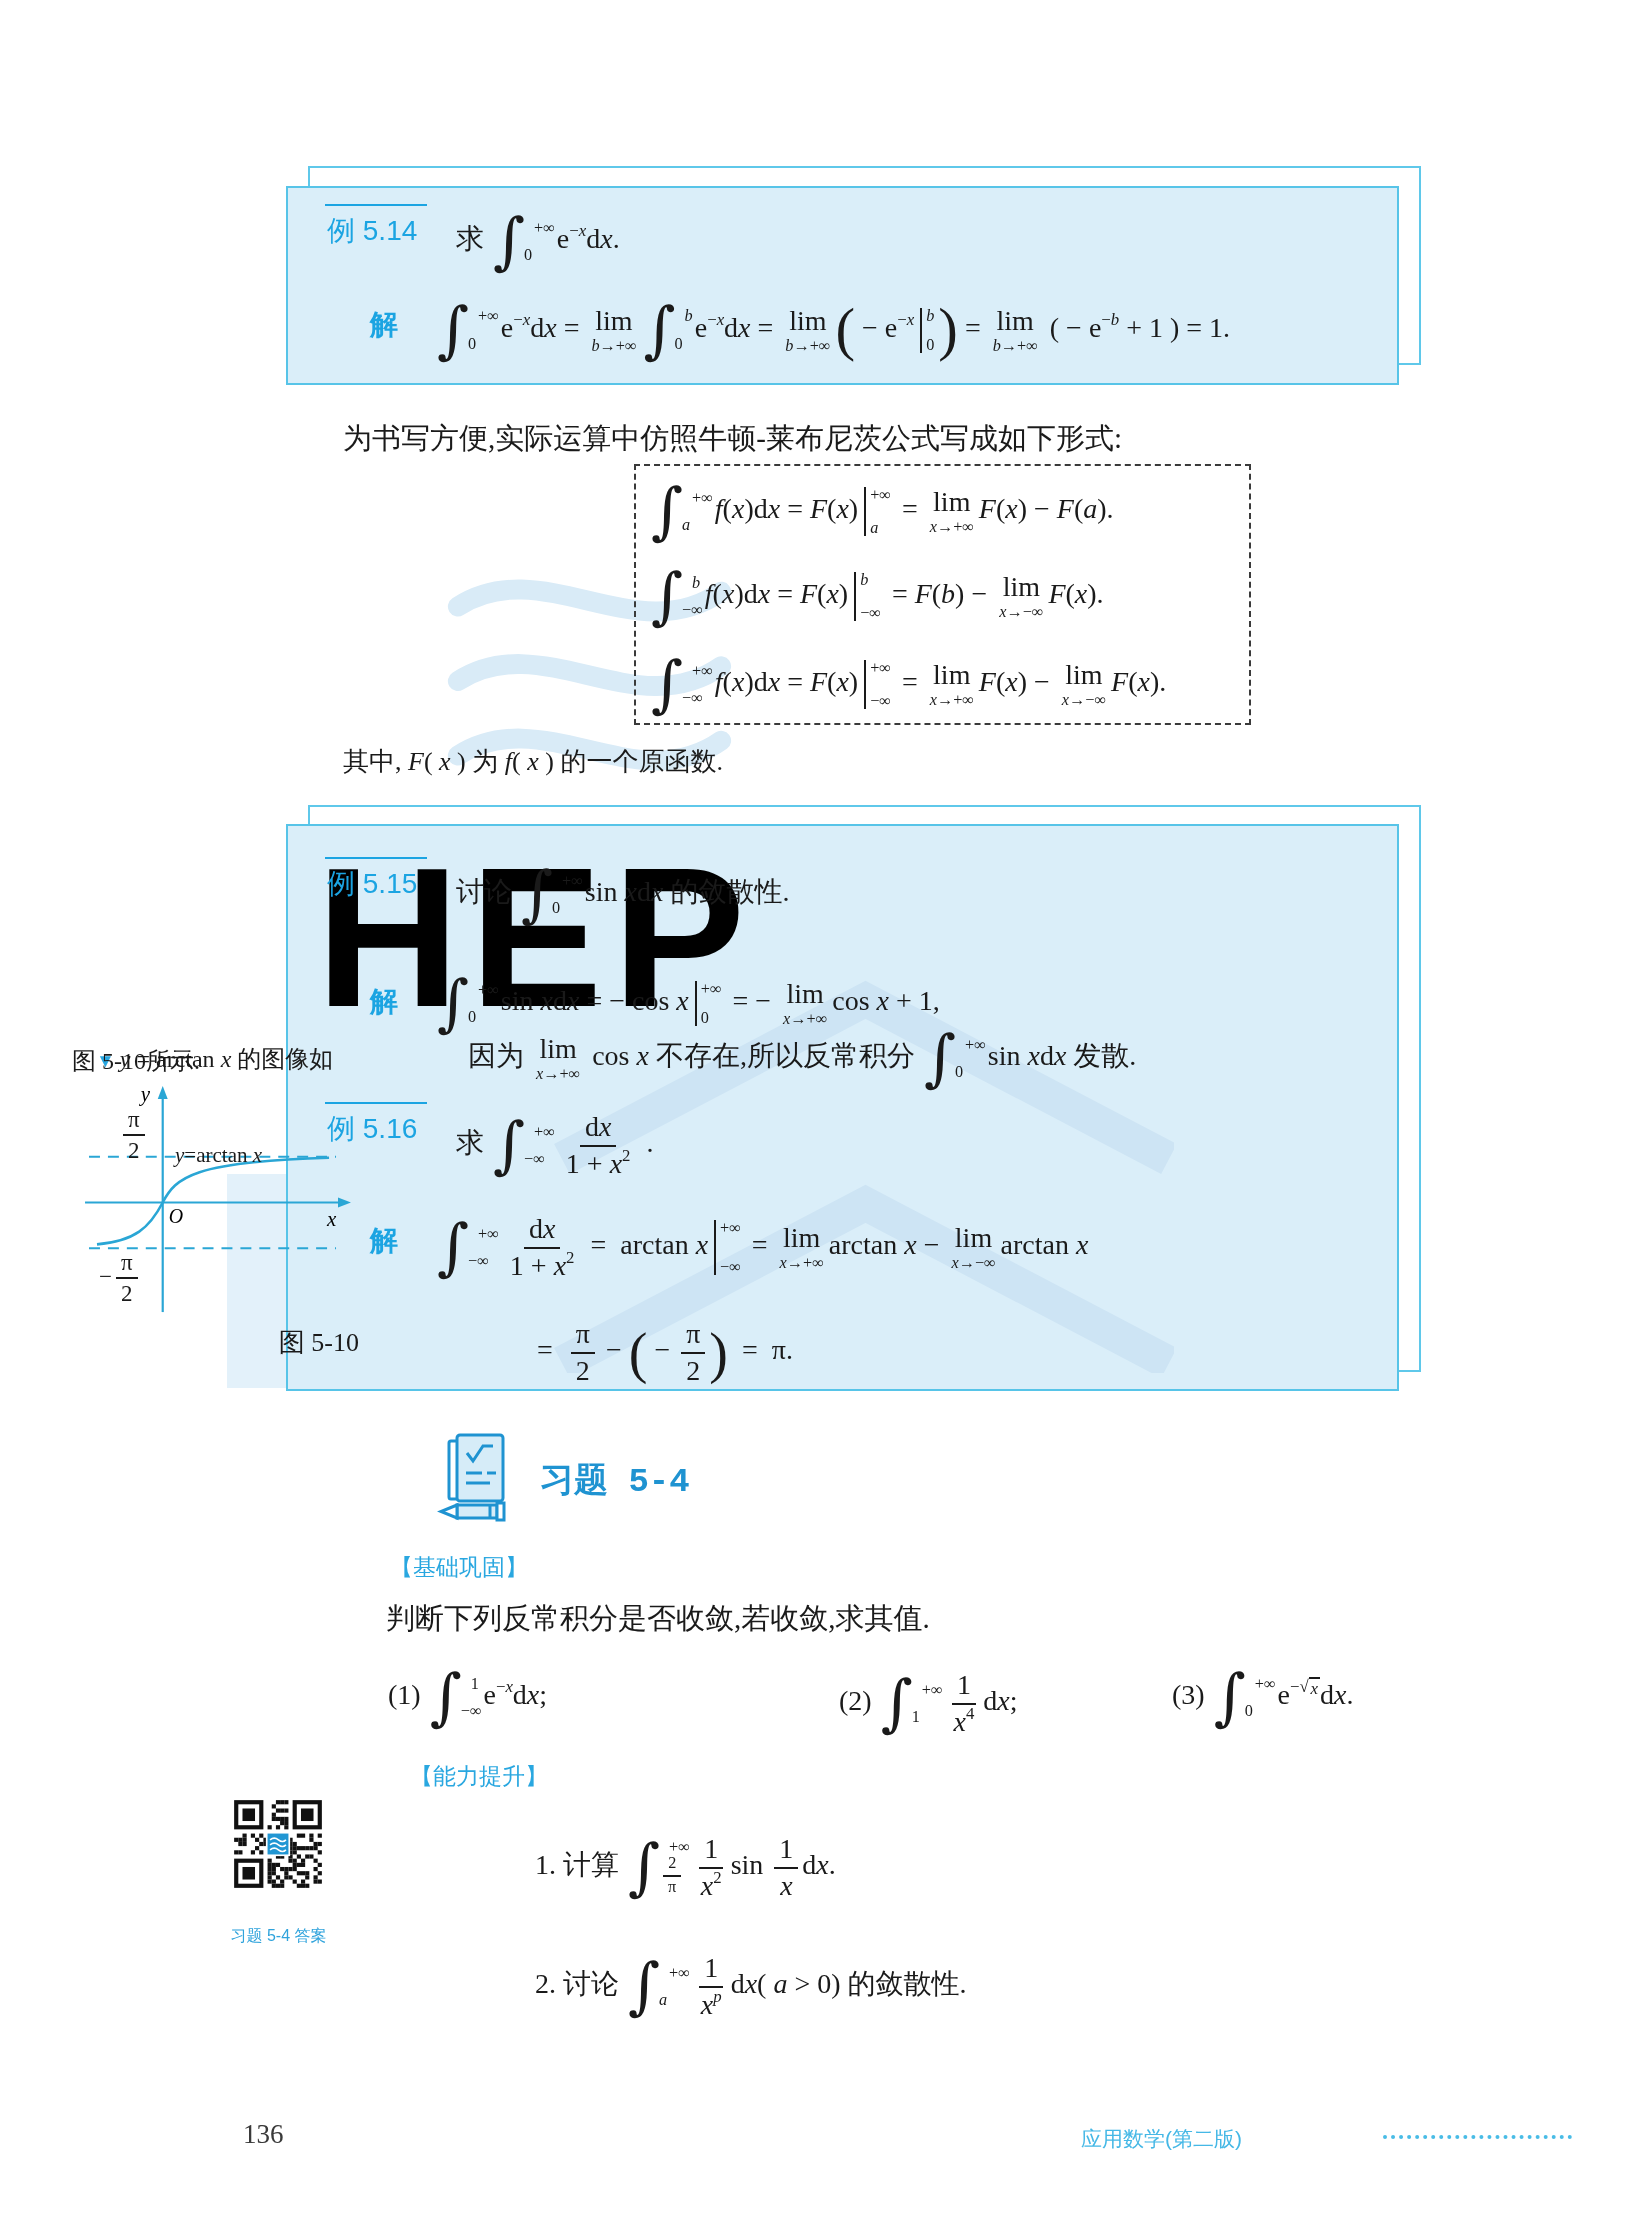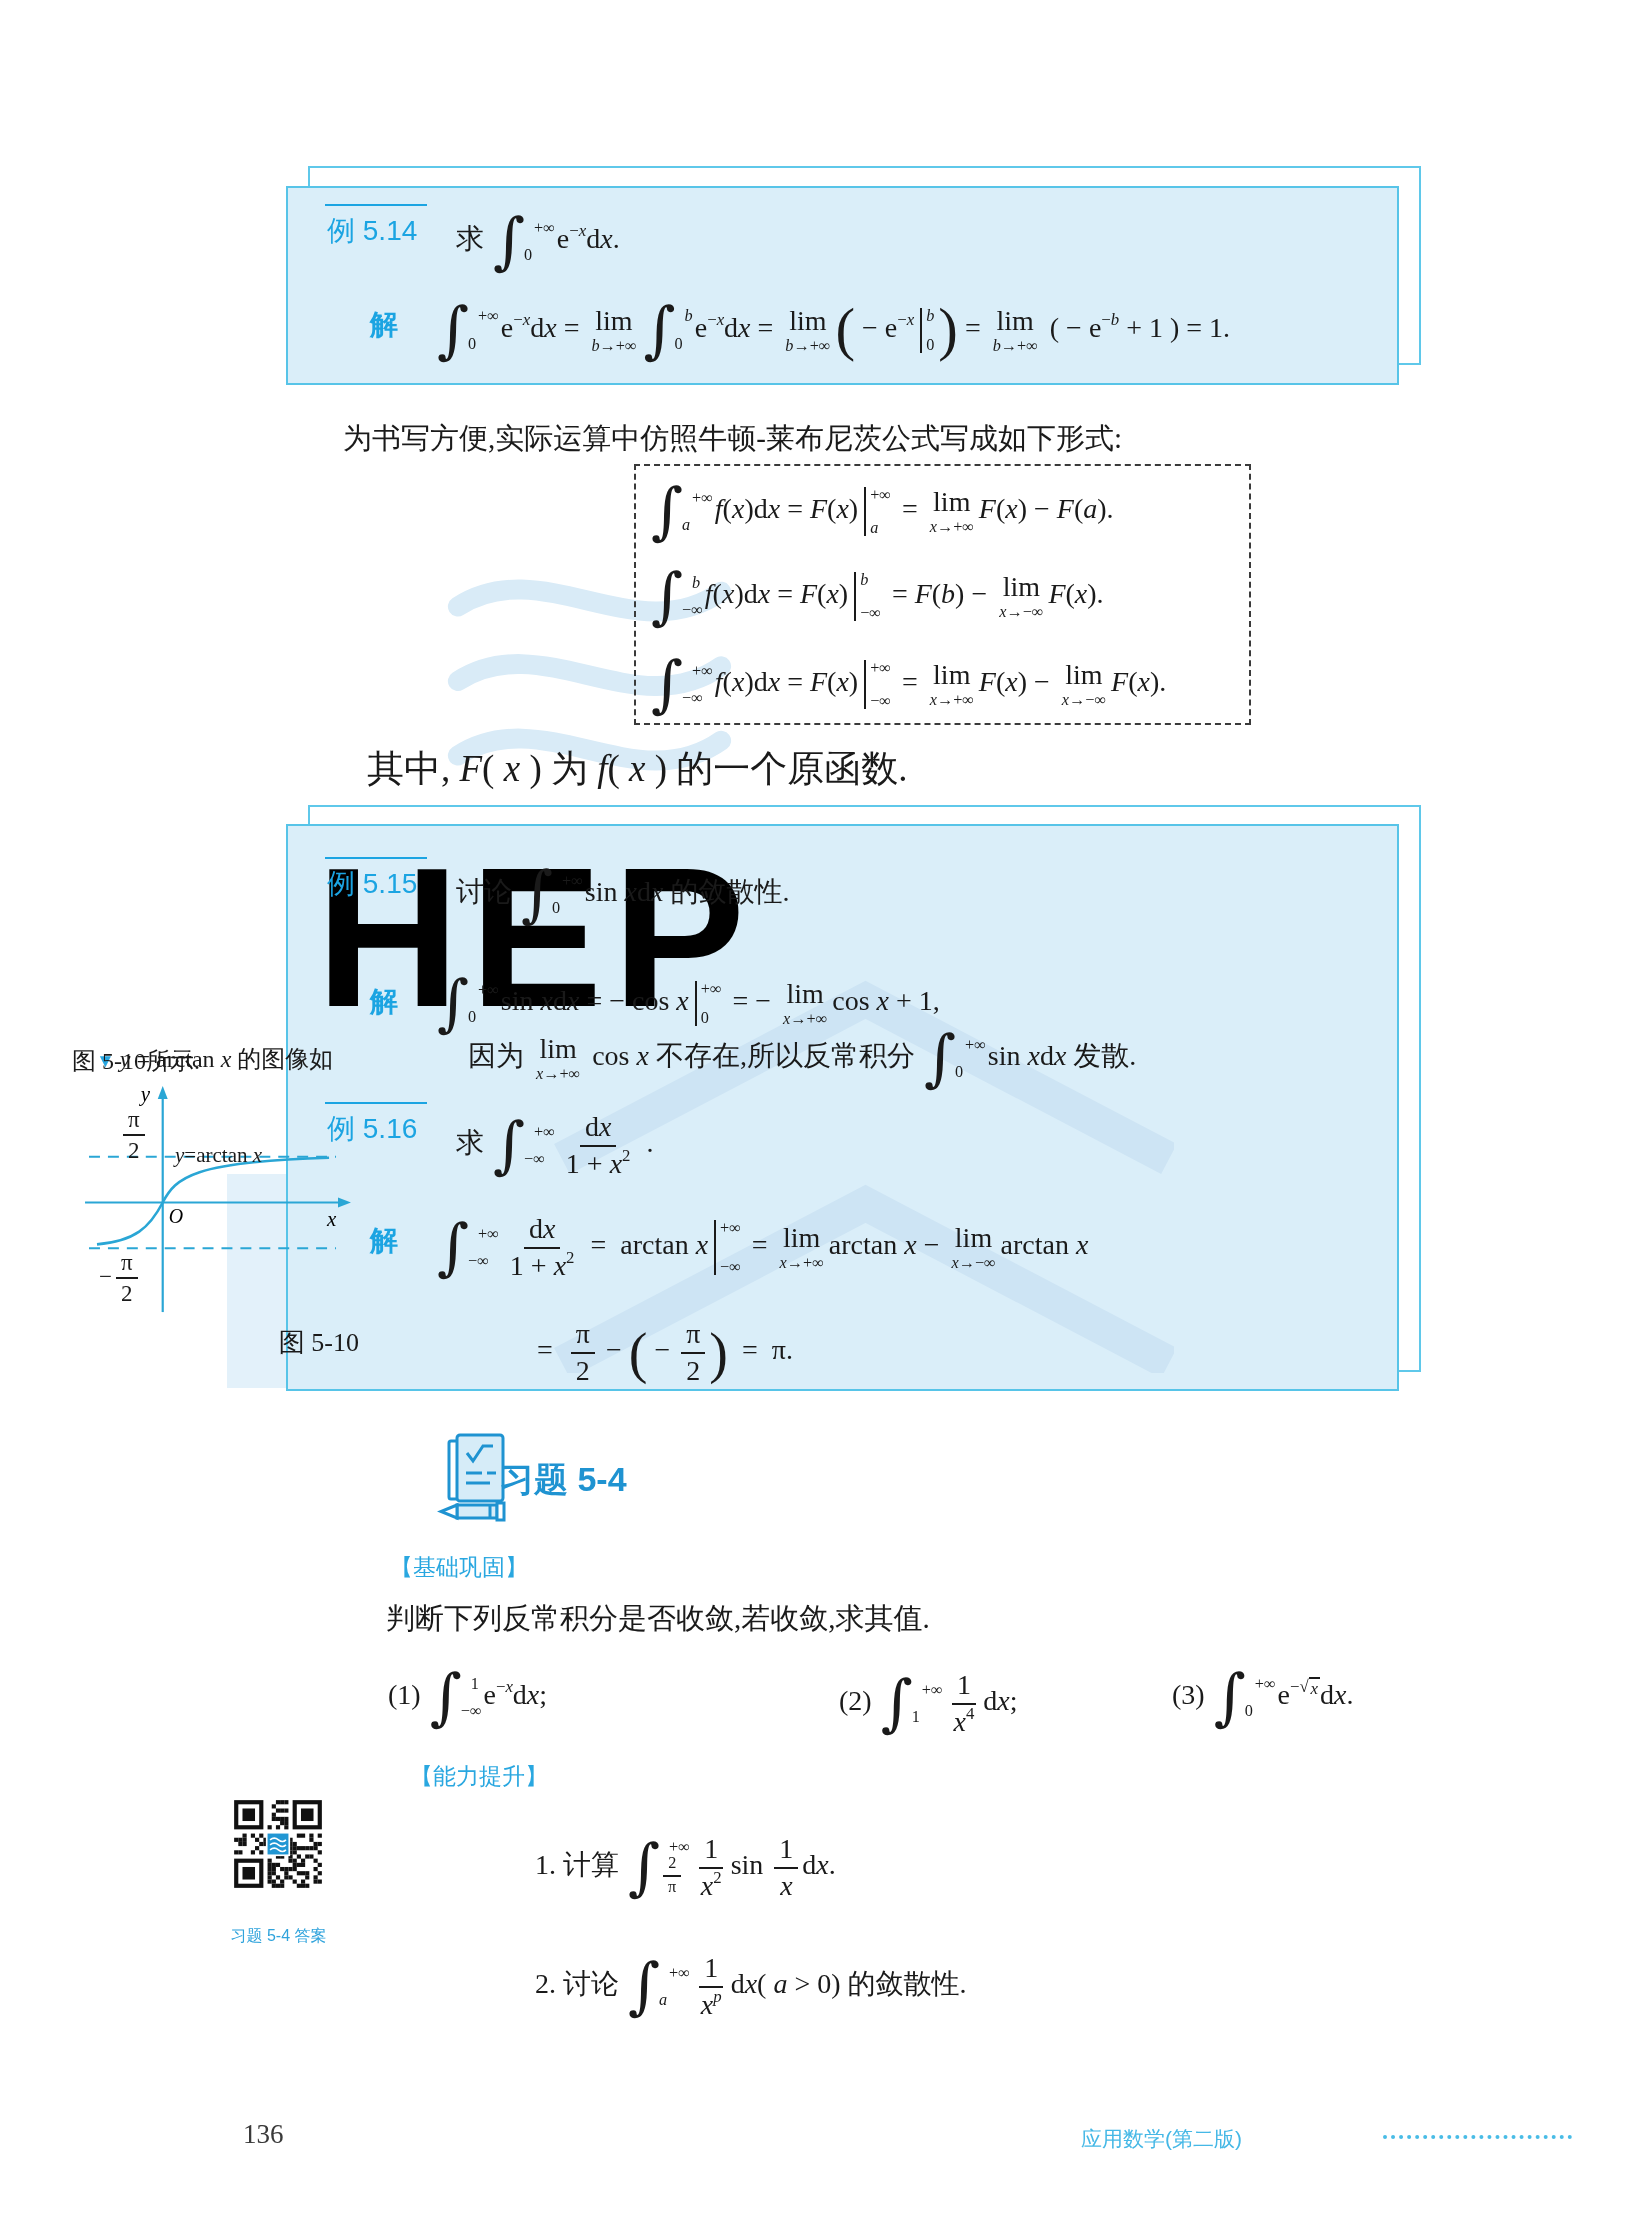--- a/index.html
+++ b/index.html
@@ -89,21 +89,21 @@
   <div class="jielabel" style="left:370px;top:306px;">解</div>
   <div class="fline" style="left:435px;top:301px;"><span class="m-int"><span class="m-isym">∫</span><span class="m-ilims"><span class="m-isup"><span class="m-txt">+∞</span></span><span class="m-isub"><span class="m-txt">0</span></span></span></span><span class="m-txt">e</span><span class="m-sup"><span class="m-txt">−</span><span class="m-it">x</span></span><span class="m-txt">d</span><span class="m-it">x</span><span class="m-txt"> = </span><span class="m-lim"><span class="m-limtop">lim</span><span class="m-limsub"><span class="m-it">b</span><span class="m-txt">→+∞</span></span></span><span class="m-int"><span class="m-isym">∫</span><span class="m-ilims"><span class="m-isup"><span class="m-it">b</span></span><span class="m-isub"><span class="m-txt">0</span></span></span></span><span class="m-txt">e</span><span class="m-sup"><span class="m-txt">−</span><span class="m-it">x</span></span><span class="m-txt">d</span><span class="m-it">x</span><span class="m-txt"> = </span><span class="m-lim"><span class="m-limtop">lim</span><span class="m-limsub"><span class="m-it">b</span><span class="m-txt">→+∞</span></span></span><span class="m-big" style="font-size: 2.1em;">(</span><span class="m-txt"> − e</span><span class="m-sup"><span class="m-txt">−</span><span class="m-it">x</span></span><span class="m-bar"><span class="m-bsup"><span class="m-it">b</span></span><span class="m-bsub"><span class="m-txt">0</span></span></span><span class="m-big" style="font-size: 2.1em;">)</span><span class="m-txt"> = </span><span class="m-lim"><span class="m-limtop">lim</span><span class="m-limsub"><span class="m-it">b</span><span class="m-txt">→+∞</span></span></span><span class="m-txt"> ( − e</span><span class="m-sup"><span class="m-txt">−</span><span class="m-it">b</span></span><span class="m-txt"> + 1 ) = 1.</span></div>
 
   <div class="bodytext" style="left:343px;top:418px;">为书写方便,实际运算中仿照牛顿-莱布尼茨公式写成如下形式:</div>
 
   <div class="dashedbox" style="left:634px;top:464px;width:613px;height:257px;"></div>
   <div class="fline" style="left:649px;top:484px;"><span class="m-int"><span class="m-isym">∫</span><span class="m-ilims"><span class="m-isup"><span class="m-txt">+∞</span></span><span class="m-isub"><span class="m-it">a</span></span></span></span><span class="m-it">f</span><span class="m-txt">(</span><span class="m-it">x</span><span class="m-txt">)d</span><span class="m-it">x</span><span class="m-txt"> = </span><span class="m-it">F</span><span class="m-txt">(</span><span class="m-it">x</span><span class="m-txt">)</span><span class="m-bar" style="height: 3em;"><span class="m-bsup"><span class="m-txt">+∞</span></span><span class="m-bsub"><span class="m-it">a</span></span></span><span class="m-txt"> = </span><span class="m-lim"><span class="m-limtop">lim</span><span class="m-limsub"><span class="m-it">x</span><span class="m-txt">→+∞</span></span></span><span class="m-it">F</span><span class="m-txt">(</span><span class="m-it">x</span><span class="m-txt">) − </span><span class="m-it">F</span><span class="m-txt">(</span><span class="m-it">a</span><span class="m-txt">).</span></div>
   <div class="fline" style="left:649px;top:569px;"><span class="m-int"><span class="m-isym">∫</span><span class="m-ilims"><span class="m-isup"><span class="m-it">b</span></span><span class="m-isub"><span class="m-txt">−∞</span></span></span></span><span class="m-it">f</span><span class="m-txt">(</span><span class="m-it">x</span><span class="m-txt">)d</span><span class="m-it">x</span><span class="m-txt"> = </span><span class="m-it">F</span><span class="m-txt">(</span><span class="m-it">x</span><span class="m-txt">)</span><span class="m-bar" style="height: 3em;"><span class="m-bsup"><span class="m-it">b</span></span><span class="m-bsub"><span class="m-txt">−∞</span></span></span><span class="m-txt"> = </span><span class="m-it">F</span><span class="m-txt">(</span><span class="m-it">b</span><span class="m-txt">) − </span><span class="m-lim"><span class="m-limtop">lim</span><span class="m-limsub"><span class="m-it">x</span><span class="m-txt">→−∞</span></span></span><span class="m-it">F</span><span class="m-txt">(</span><span class="m-it">x</span><span class="m-txt">).</span></div>
   <div class="fline" style="left:649px;top:657px;"><span class="m-int"><span class="m-isym">∫</span><span class="m-ilims"><span class="m-isup"><span class="m-txt">+∞</span></span><span class="m-isub"><span class="m-txt">−∞</span></span></span></span><span class="m-it">f</span><span class="m-txt">(</span><span class="m-it">x</span><span class="m-txt">)d</span><span class="m-it">x</span><span class="m-txt"> = </span><span class="m-it">F</span><span class="m-txt">(</span><span class="m-it">x</span><span class="m-txt">)</span><span class="m-bar" style="height: 3em;"><span class="m-bsup"><span class="m-txt">+∞</span></span><span class="m-bsub"><span class="m-txt">−∞</span></span></span><span class="m-txt"> = </span><span class="m-lim"><span class="m-limtop">lim</span><span class="m-limsub"><span class="m-it">x</span><span class="m-txt">→+∞</span></span></span><span class="m-it">F</span><span class="m-txt">(</span><span class="m-it">x</span><span class="m-txt">) − </span><span class="m-lim"><span class="m-limtop">lim</span><span class="m-limsub"><span class="m-it">x</span><span class="m-txt">→−∞</span></span></span><span class="m-it">F</span><span class="m-txt">(</span><span class="m-it">x</span><span class="m-txt">).</span></div>
 
-  <div class="fline" style="left:343px;top:746px;font-size:37px;margin-left:24px;"><span class="m-txt">其中, </span><span class="m-it">F</span><span class="m-txt">( </span><span class="m-it">x</span><span class="m-txt"> ) 为 </span><span class="m-it">f</span><span class="m-txt">( </span><span class="m-it">x</span><span class="m-txt"> ) 的一个原函数.</span></div>
+  <div class="fline" style="left:343px;top:746px;font-size:26px;"><span class="m-txt">其中, </span><span class="m-it">F</span><span class="m-txt">( </span><span class="m-it">x</span><span class="m-txt"> ) 为 </span><span class="m-it">f</span><span class="m-txt">( </span><span class="m-it">x</span><span class="m-txt"> ) 的一个原函数.</span></div>
 
   <div class="exlabel" style="left:325px;top:857px;">例 5.15</div>
   <div class="fline" style="left:456px;top:867px;"><span class="m-txt">讨论 </span><span class="m-int"><span class="m-isym">∫</span><span class="m-ilims"><span class="m-isup"><span class="m-txt">+∞</span></span><span class="m-isub"><span class="m-txt">0</span></span></span></span><span class="m-txt">sin </span><span class="m-it">x</span><span class="m-txt">d</span><span class="m-it">x</span><span class="m-txt"> 的敛散性.</span></div>
   <div class="jielabel" style="left:370px;top:983px;">解</div>
   <div class="fline" style="left:435px;top:976px;"><span class="m-int"><span class="m-isym">∫</span><span class="m-ilims"><span class="m-isup"><span class="m-txt">+∞</span></span><span class="m-isub"><span class="m-txt">0</span></span></span></span><span class="m-txt">sin </span><span class="m-it">x</span><span class="m-txt">d</span><span class="m-it">x</span><span class="m-txt"> = − cos </span><span class="m-it">x</span><span class="m-bar"><span class="m-bsup"><span class="m-txt">+∞</span></span><span class="m-bsub"><span class="m-txt">0</span></span></span><span class="m-txt"> = − </span><span class="m-lim"><span class="m-limtop">lim</span><span class="m-limsub"><span class="m-it">x</span><span class="m-txt">→+∞</span></span></span><span class="m-txt">cos </span><span class="m-it">x</span><span class="m-txt"> + 1,</span></div>
   <div class="fline" style="left:468px;top:1031px;"><span class="m-txt">因为 </span><span class="m-lim"><span class="m-limtop">lim</span><span class="m-limsub"><span class="m-it">x</span><span class="m-txt">→+∞</span></span></span><span class="m-txt"> cos </span><span class="m-it">x</span><span class="m-txt"> 不存在,所以反常积分 </span><span class="m-int"><span class="m-isym">∫</span><span class="m-ilims"><span class="m-isup"><span class="m-txt">+∞</span></span><span class="m-isub"><span class="m-txt">0</span></span></span></span><span class="m-txt">sin </span><span class="m-it">x</span><span class="m-txt">d</span><span class="m-it">x</span><span class="m-txt"> 发散.</span></div>
 
   <div class="exlabel" style="left:325px;top:1102px;">例 5.16</div>
   <div class="fline" style="left:456px;top:1112px;"><span class="m-txt">求 </span><span class="m-int"><span class="m-isym">∫</span><span class="m-ilims"><span class="m-isup"><span class="m-txt">+∞</span></span><span class="m-isub"><span class="m-txt">−∞</span></span></span></span><span class="m-frac"><span class="m-num"><span class="m-txt">d</span><span class="m-it">x</span></span><span class="m-den"><span class="m-txt">1 + </span><span class="m-it">x</span><span class="m-sup"><span class="m-txt">2</span></span></span></span><span class="m-txt"> .</span></div>
   <div class="jielabel" style="left:370px;top:1222px;">解</div>
@@ -138,21 +138,21 @@
     <rect x="14" y="12" width="12" height="58" rx="2" fill="#ffffff" stroke="#1f93d1" stroke-width="3"></rect>
     <rect x="22" y="6" width="46" height="66" rx="3" fill="#d6ecf8" stroke="#1f93d1" stroke-width="3"></rect>
     <path d="M32,24 l6,8 l10,-15 h10" stroke="#1f93d1" stroke-width="3" fill="none"></path>
     <path d="M31,44 h16 M52,44 h9 M31,54 h24" stroke="#1f93d1" stroke-width="3" fill="none"></path>
     <rect x="22" y="76" width="40" height="13" fill="#d6ecf8" stroke="#1f93d1" stroke-width="3"></rect>
     <polygon points="22,76 6,82.5 22,89" fill="#ffffff" stroke="#1f93d1" stroke-width="3"></polygon>
     <polygon points="10,80.8 6,82.5 10,84.2" fill="#1f93d1"></polygon>
     <line x1="55" y1="76" x2="55" y2="89" stroke="#1f93d1" stroke-width="3"></line>
     <rect x="62" y="74" width="7" height="17" fill="#ffffff" stroke="#1f93d1" stroke-width="3"></rect>
   </svg>
-  <div class="extitle" style="left:500px;top:1457px;">习题 5-4</div>
+  <div class="extitle" style="left:540px;top:1457px;font-family:Liberation Mono, monospace;">习题 5-4</div>
 
   <div class="secheader" style="left:390px;top:1552px;">【基础巩固】</div>
   <div class="bodytext" style="left:386px;top:1598px;">判断下列反常积分是否收敛,若收敛,求其值.</div>
   <div class="fline" style="left:388px;top:1670px;"><span class="m-txt">(1) </span><span class="m-int"><span class="m-isym">∫</span><span class="m-ilims"><span class="m-isup"><span class="m-txt">1</span></span><span class="m-isub"><span class="m-txt">−∞</span></span></span></span><span class="m-txt">e</span><span class="m-sup"><span class="m-txt">−</span><span class="m-it">x</span></span><span class="m-txt">d</span><span class="m-it">x</span><span class="m-txt">;</span></div>
   <div class="fline" style="left:839px;top:1670px;"><span class="m-txt">(2) </span><span class="m-int"><span class="m-isym">∫</span><span class="m-ilims"><span class="m-isup"><span class="m-txt">+∞</span></span><span class="m-isub"><span class="m-txt">1</span></span></span></span><span class="m-frac"><span class="m-num"><span class="m-txt">1</span></span><span class="m-den"><span class="m-it">x</span><span class="m-sup"><span class="m-txt">4</span></span></span></span><span class="m-txt">d</span><span class="m-it">x</span><span class="m-txt">;</span></div>
   <div class="fline" style="left:1172px;top:1670px;"><span class="m-txt">(3) </span><span class="m-int"><span class="m-isym">∫</span><span class="m-ilims"><span class="m-isup"><span class="m-txt">+∞</span></span><span class="m-isub"><span class="m-txt">0</span></span></span></span><span class="m-txt">e</span><span class="m-sup"><span class="m-txt">−</span><span class="m-sqrt"><span class="m-rad">√</span><span class="m-sqc"><span class="m-it">x</span></span></span></span><span class="m-txt">d</span><span class="m-it">x</span><span class="m-txt">.</span></div>
 
   <div class="secheader" style="left:410px;top:1761px;">【能力提升】</div>
   <div class="fline" style="left:535px;top:1834px;"><span class="m-txt">1. 计算 </span><span class="m-int"><span class="m-isym">∫</span><span class="m-ilims"><span class="m-isup"><span class="m-txt">+∞</span></span><span class="m-isub"><span class="m-frac"><span class="m-num"><span class="m-txt">2</span></span><span class="m-den"><span class="m-txt">π</span></span></span></span></span></span><span class="m-frac"><span class="m-num"><span class="m-txt">1</span></span><span class="m-den"><span class="m-it">x</span><span class="m-sup"><span class="m-txt">2</span></span></span></span><span class="m-txt">sin </span><span class="m-frac"><span class="m-num"><span class="m-txt">1</span></span><span class="m-den"><span class="m-it">x</span></span></span><span class="m-txt">d</span><span class="m-it">x</span><span class="m-txt">.</span></div>
   <div class="fline" style="left:535px;top:1953px;"><span class="m-txt">2. 讨论 </span><span class="m-int"><span class="m-isym">∫</span><span class="m-ilims"><span class="m-isup"><span class="m-txt">+∞</span></span><span class="m-isub"><span class="m-it">a</span></span></span></span><span class="m-frac"><span class="m-num"><span class="m-txt">1</span></span><span class="m-den"><span class="m-it">x</span><span class="m-sup"><span class="m-it">p</span></span></span></span><span class="m-txt">d</span><span class="m-it">x</span><span class="m-txt">( </span><span class="m-it">a</span><span class="m-txt"> &gt; 0) 的敛散性.</span></div>

